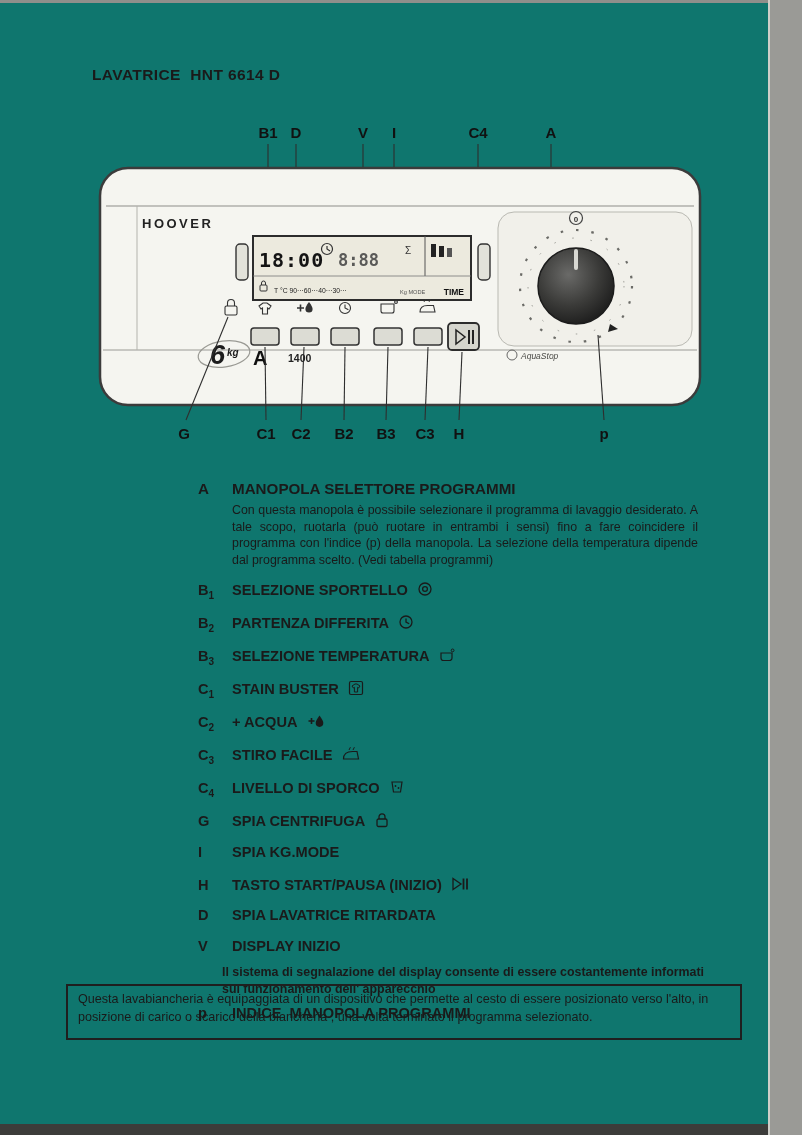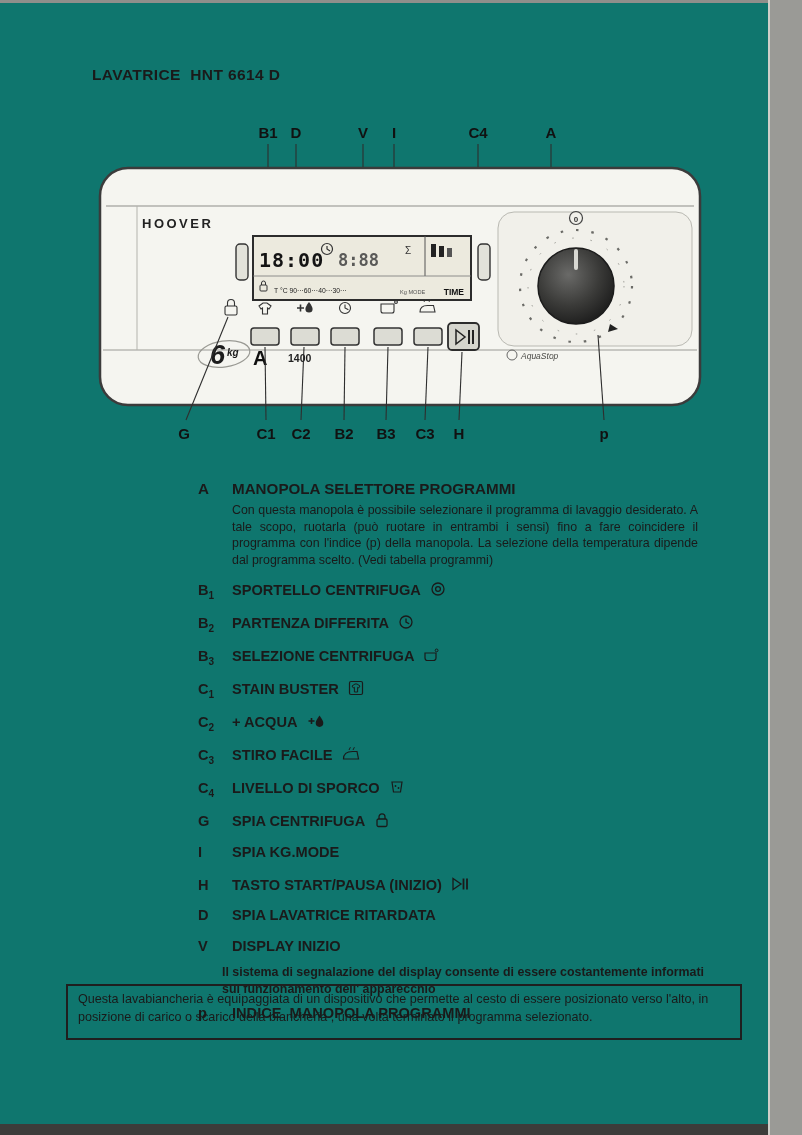--- a/index.html
+++ b/index.html
@@ -204,21 +204,21 @@
   <div class="legend">
 
     <div class="lg-row lg-head">
       <span class="lg-key"><span>A</span></span>
       <span class="lg-label">MANOPOLA SELETTORE PROGRAMMI</span>
     </div>
     <div class="lg-desc">Con questa manopola è possibile selezionare il programma di lavaggio desiderato. A  tale scopo, ruotarla (può ruotare in entrambi i sensi) fino a fare coincidere il programma con l'indice (p) della manopola. La selezione della temperatura dipende dal  programma scelto. (Vedi tabella programmi)</div>
 
     <div class="lg-row">
       <span class="lg-key"><span>B</span><sub>1</sub></span>
-      <span class="lg-label">SPORTELLO CENTRIFUGA</span>
+      <span class="lg-label">SELEZIONE SPORTELLO</span>
       <span class="lg-icon">
         <svg width="16" height="16" viewBox="0 0 16 16">
             <circle cx="8" cy="8" r="6" fill="none" stroke="#1a1a1a" stroke-width="1.3"></circle>
             <circle cx="8" cy="8" r="2.4" fill="none" stroke="#1a1a1a" stroke-width="1.3"></circle>
           </svg>
       </span>
     </div>
 
     <div class="lg-row">
       <span class="lg-key"><span>B</span><sub>2</sub></span>
@@ -226,21 +226,21 @@
       <span class="lg-icon">
         <svg width="16" height="16" viewBox="0 0 16 16">
             <circle cx="8" cy="8" r="6" fill="none" stroke="#1a1a1a" stroke-width="1.3"></circle>
             <path d="M8,4.5 v3.5 l3.2,1.8" fill="none" stroke="#1a1a1a" stroke-width="1.3"></path>
           </svg>
       </span>
     </div>
 
     <div class="lg-row">
       <span class="lg-key"><span>B</span><sub>3</sub></span>
-      <span class="lg-label">SELEZIONE CENTRIFUGA</span>
+      <span class="lg-label">SELEZIONE TEMPERATURA</span>
       <span class="lg-icon">
         <svg width="16" height="16" viewBox="0 0 16 16">
             <path d="M2,6 h11 v5 a2.5,2.5 0 0 1 -2.5,2.5 h-6 A2.5,2.5 0 0 1 2,11 z" fill="none" stroke="#1a1a1a" stroke-width="1.2"></path>
             <circle cx="13.6" cy="3.4" r="1.4" fill="none" stroke="#1a1a1a" stroke-width="1"></circle>
           </svg>
       </span>
     </div>
 
     <div class="lg-row">
       <span class="lg-key"><span>C</span><sub>1</sub></span>

